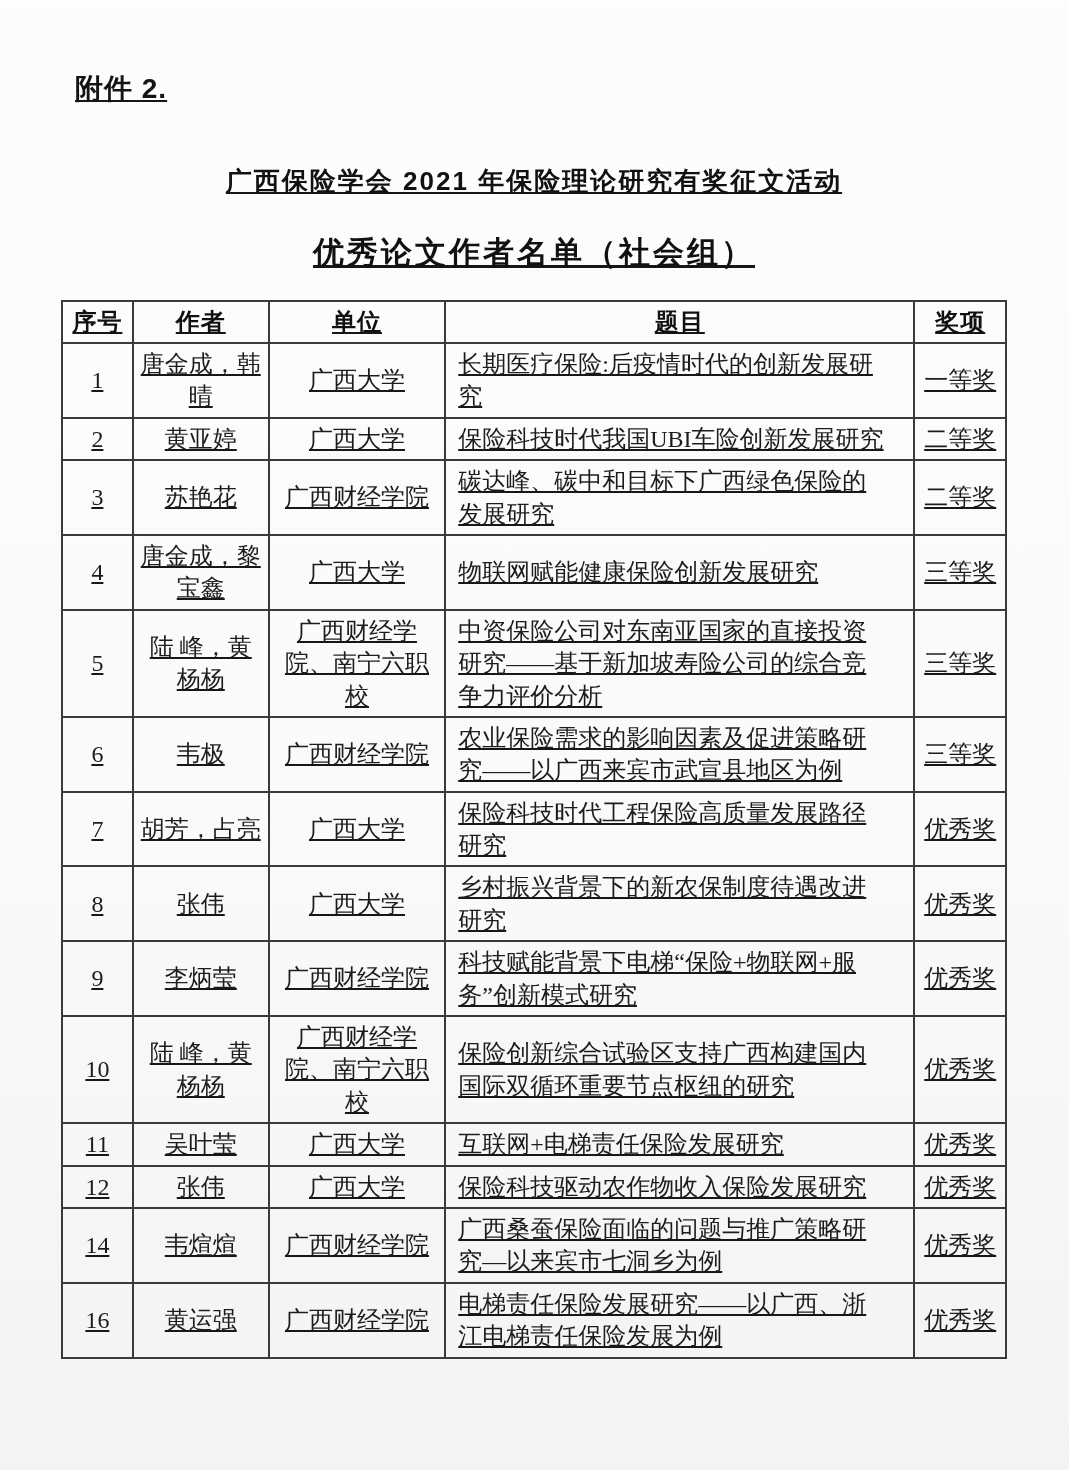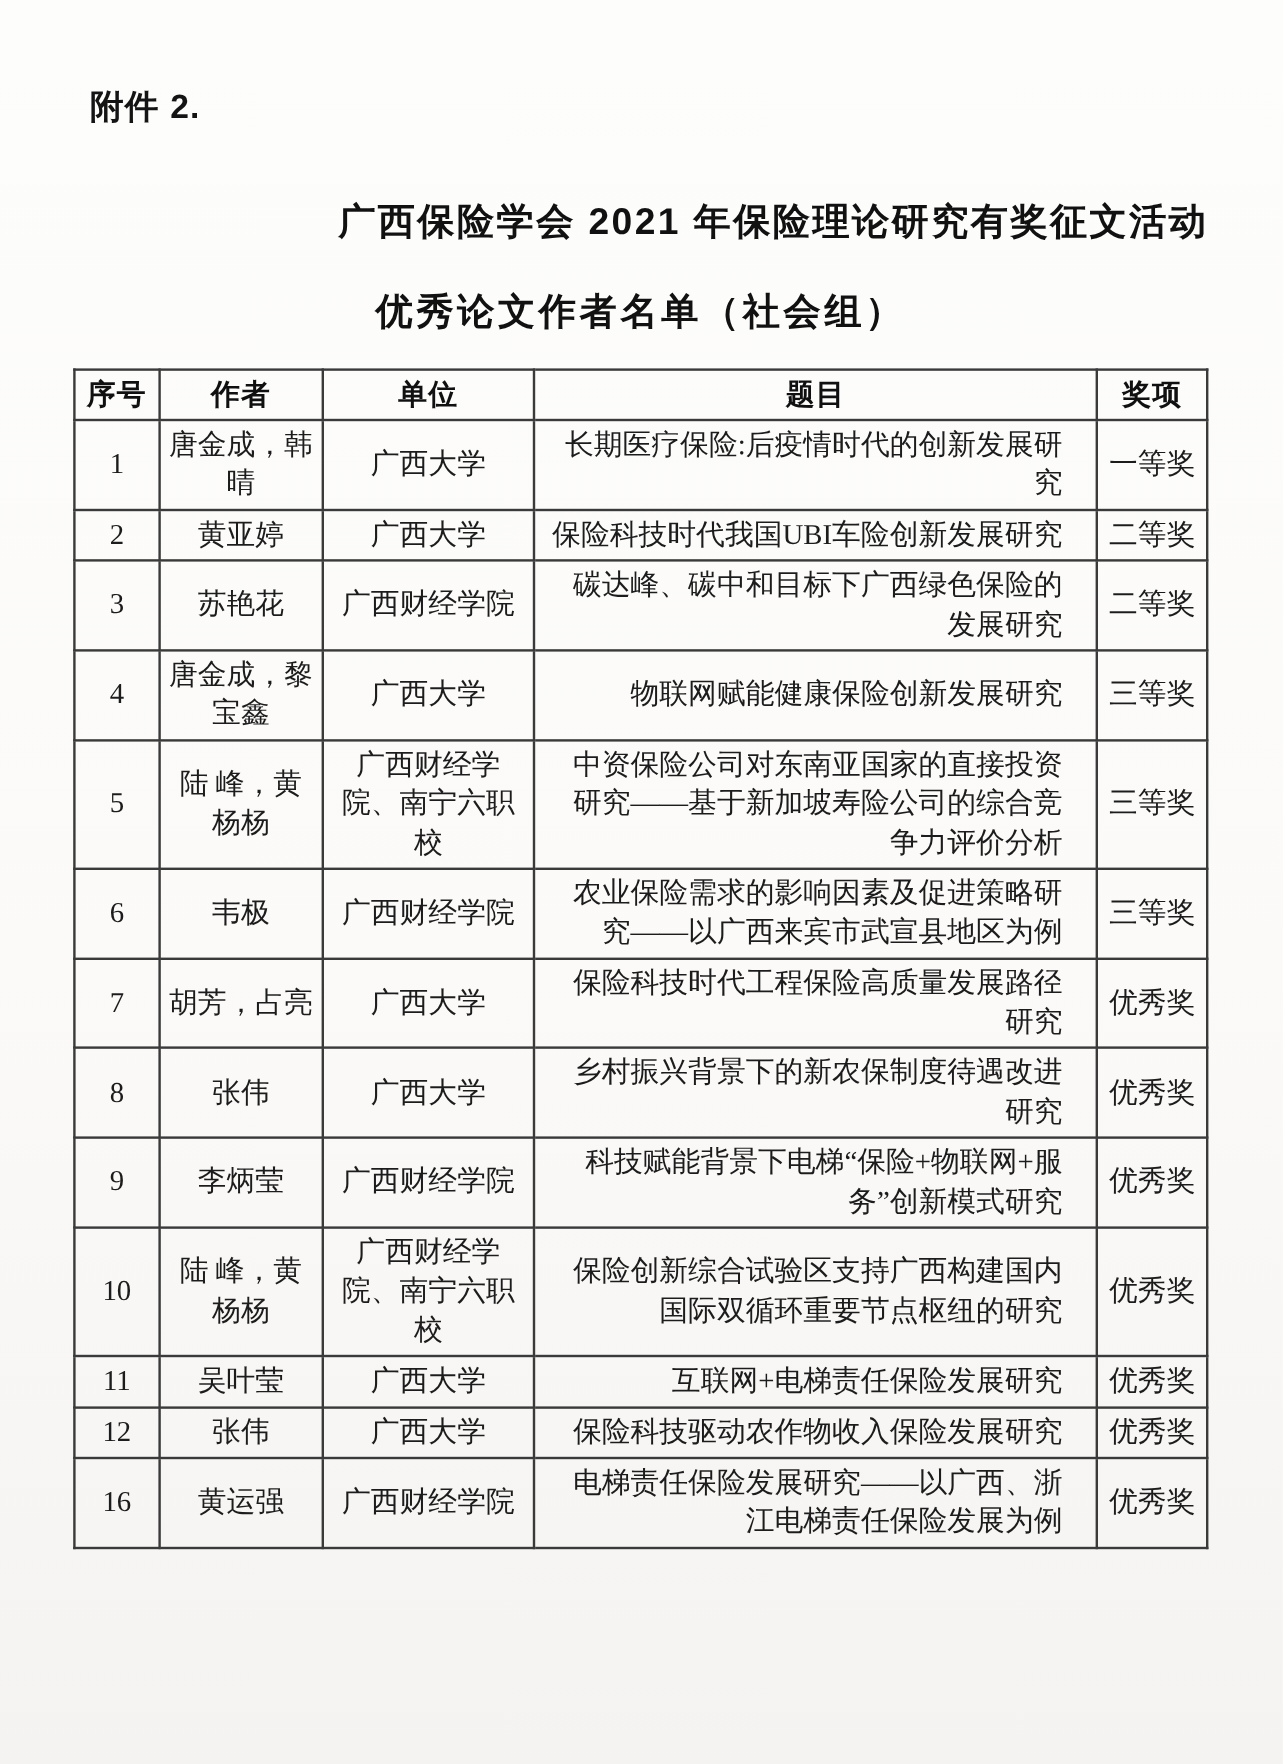--- a/index.html
+++ b/index.html
@@ -9,40 +9,40 @@
     background: linear-gradient(180deg, #fdfdfc 0%, #fbfaf9 55%, #f4f3f1 100%);
     color: #171717;
     font-family: "Liberation Serif", serif;
     overflow: hidden;
   }
   .page {
     box-sizing: border-box;
     width: 1069px;
     height: 1132px;
     padding: 70px 62px 40px 61px;
+    text-decoration: underline;
   }
   .attachment-label {
     font-family: "Liberation Sans", sans-serif;
     font-weight: 600;
     font-size: 28px;
     letter-spacing: 1px;
     color: #141414;
     margin: 0 0 56px 14px;
   }
   .doc-title {
     text-align: center;
     font-family: "Liberation Sans", sans-serif;
     font-weight: 700;
     color: #111;
   }
   .doc-title .line1 {
-    font-size: 31px;
+    font-size: 26px;
     letter-spacing: 2px;
     margin: 0 0 33px 0;
-    text-align: right;
   }
   .doc-title .line2 {
     font-size: 31px;
     letter-spacing: 3px;
     margin: 0 0 26px 0;
   }
   table.awards {
     width: 946px;
     border-collapse: collapse;
     table-layout: fixed;
@@ -62,21 +62,21 @@
     margin-left: 20px;
   }
   table.awards td {
     font-size: 24px;
     line-height: 1.35;
     color: #1c1c1c;
     text-align: center;
     padding: 4px 4px;
   }
   table.awards td.col-title {
-    text-align: right;
+    text-align: left;
     padding: 4px 28px 4px 12px;
   }
   col.c-no    { width: 7.5%; }
   col.c-author{ width: 14.4%; }
   col.c-org   { width: 18.7%; }
   col.c-title { width: 49.7%; }
   col.c-award { width: 9.7%; }
 </style>
 </head>
 <body>
@@ -186,20 +186,27 @@
           <td class="col-award">优秀奖</td>
         </tr>
         <tr>
           <td class="col-no">12</td>
           <td class="col-author">张伟</td>
           <td class="col-org">广西大学</td>
           <td class="col-title">保险科技驱动农作物收入保险发展研究</td>
           <td class="col-award">优秀奖</td>
         </tr>
         <tr>
+          <td class="col-no">14</td>
+          <td class="col-author">韦煊煊</td>
+          <td class="col-org">广西财经学院</td>
+          <td class="col-title">广西桑蚕保险面临的问题与推广策略研究—以来宾市七洞乡为例</td>
+          <td class="col-award">优秀奖</td>
+        </tr>
+        <tr>
           <td class="col-no">16</td>
           <td class="col-author">黄运强</td>
           <td class="col-org">广西财经学院</td>
           <td class="col-title">电梯责任保险发展研究——以广西、浙江电梯责任保险发展为例</td>
           <td class="col-award">优秀奖</td>
         </tr>
       </tbody>
   </table>
 
 </div>

